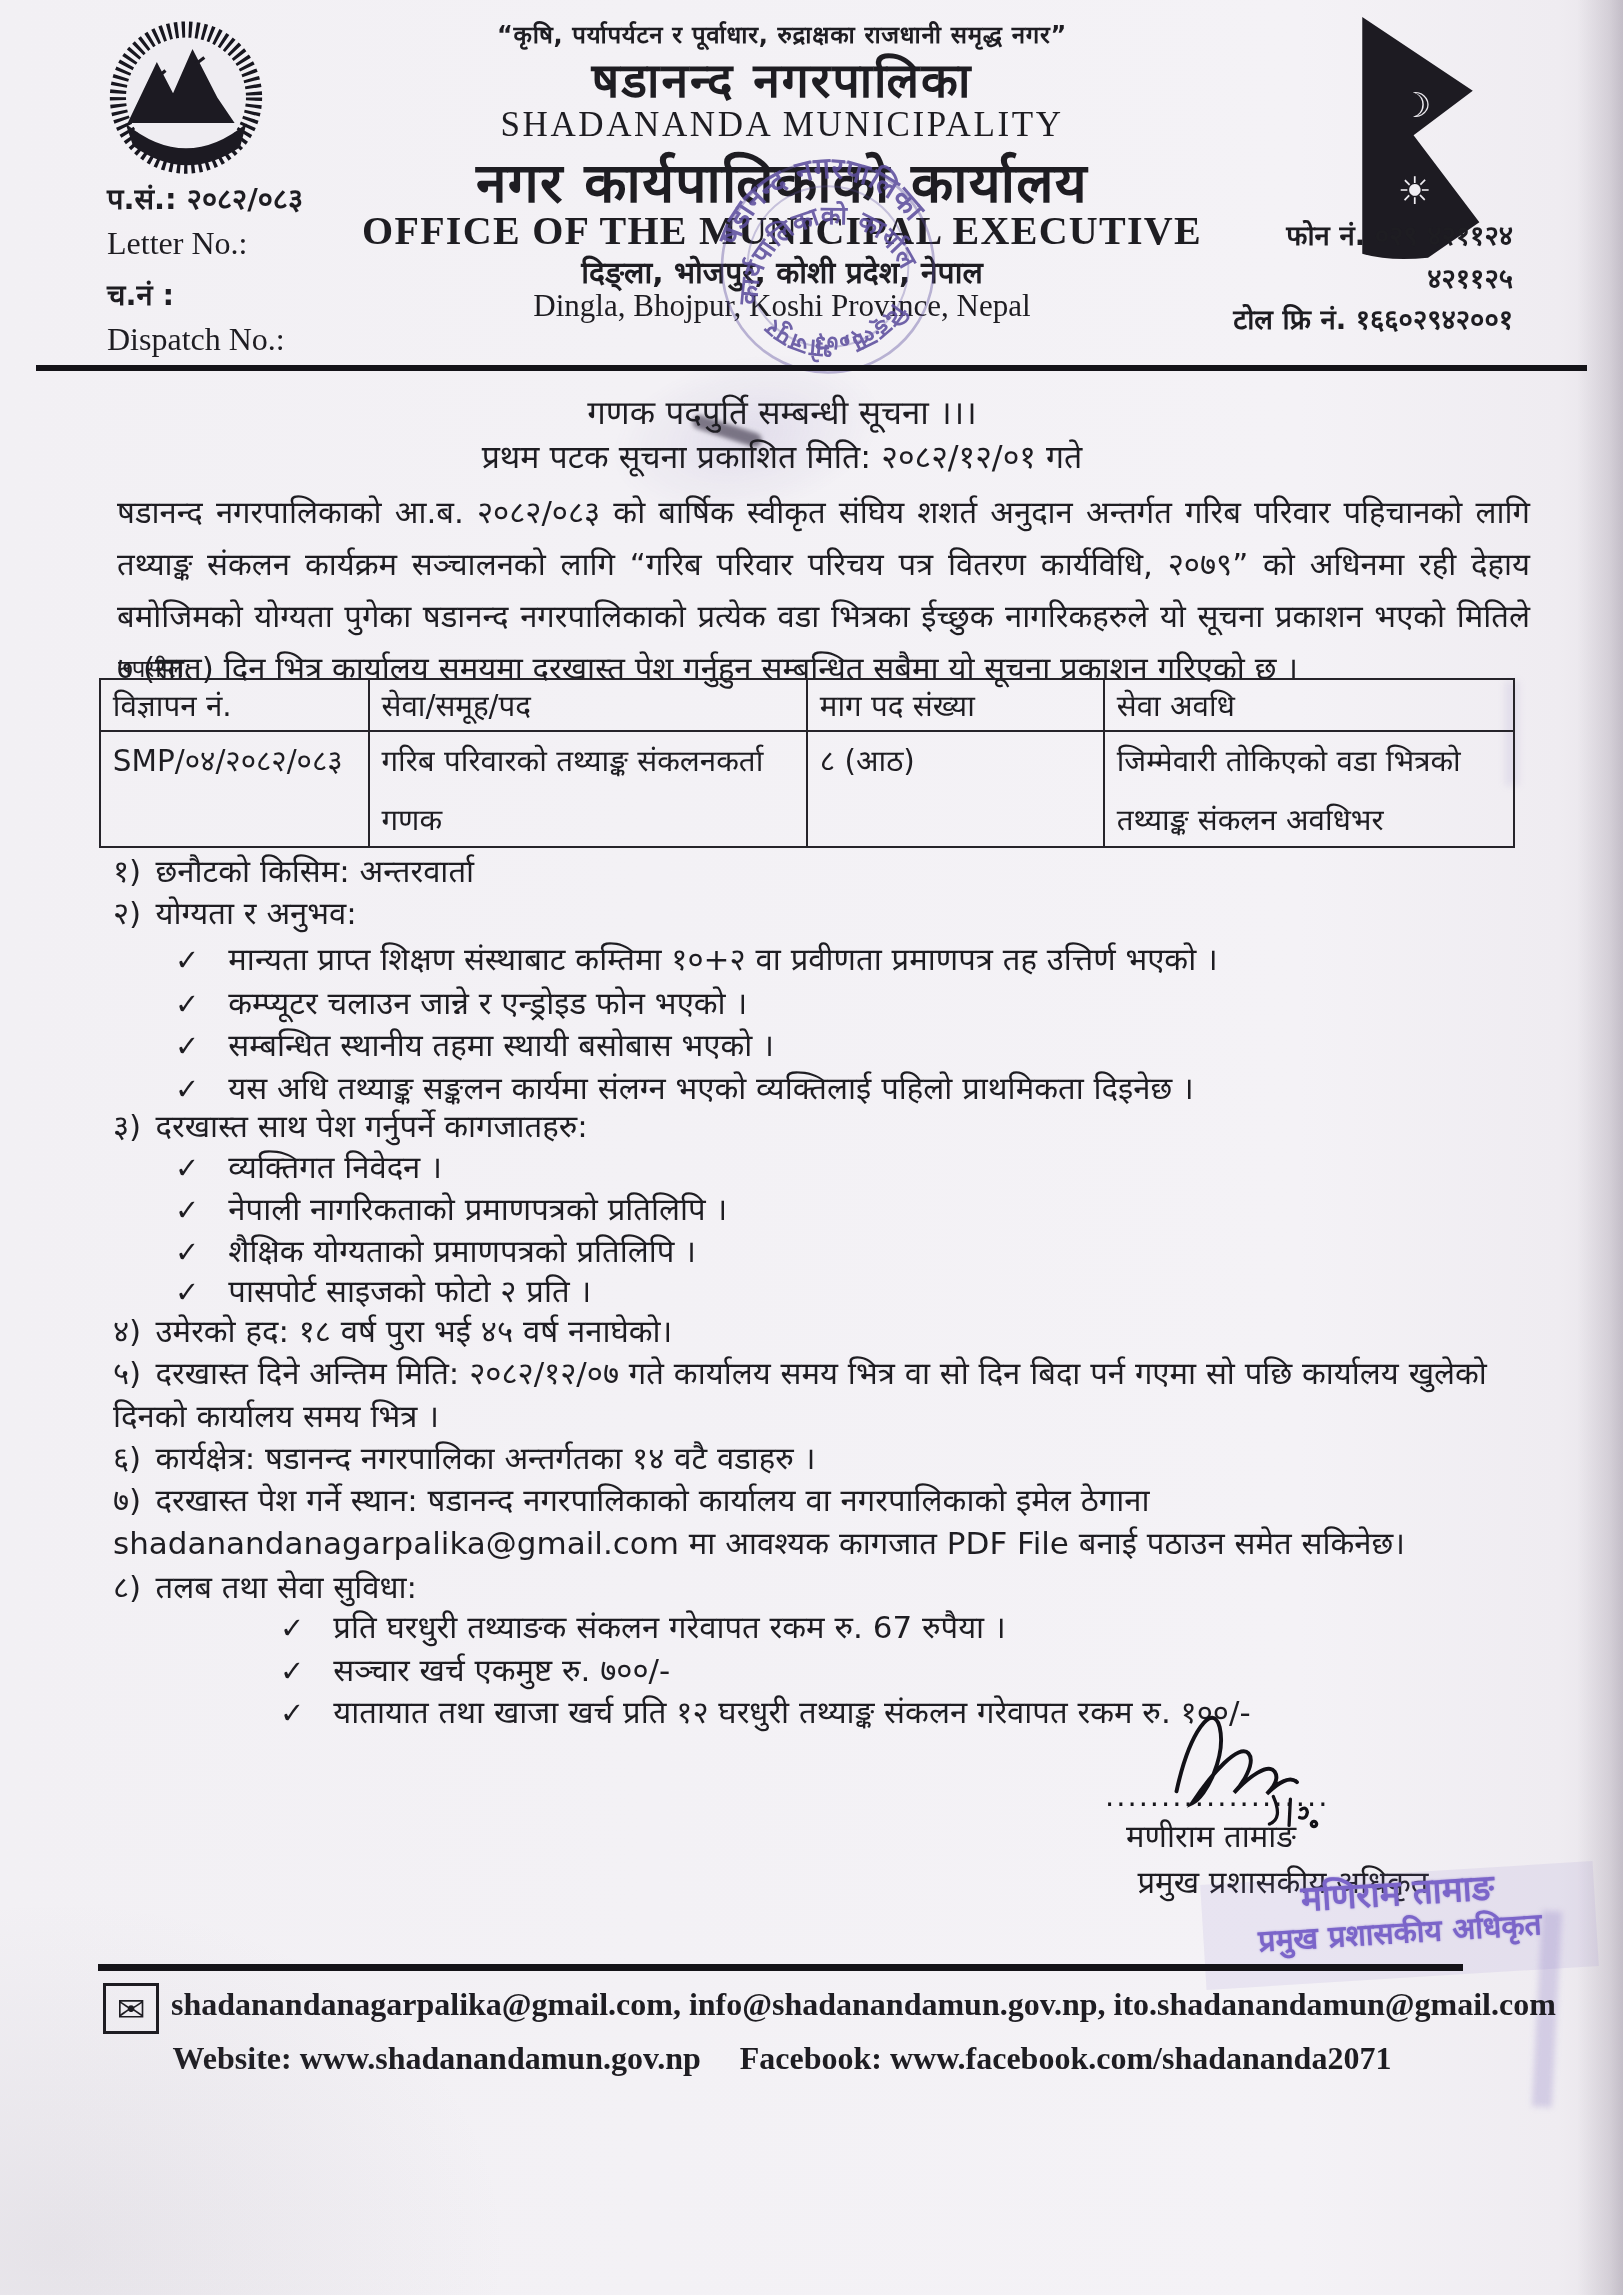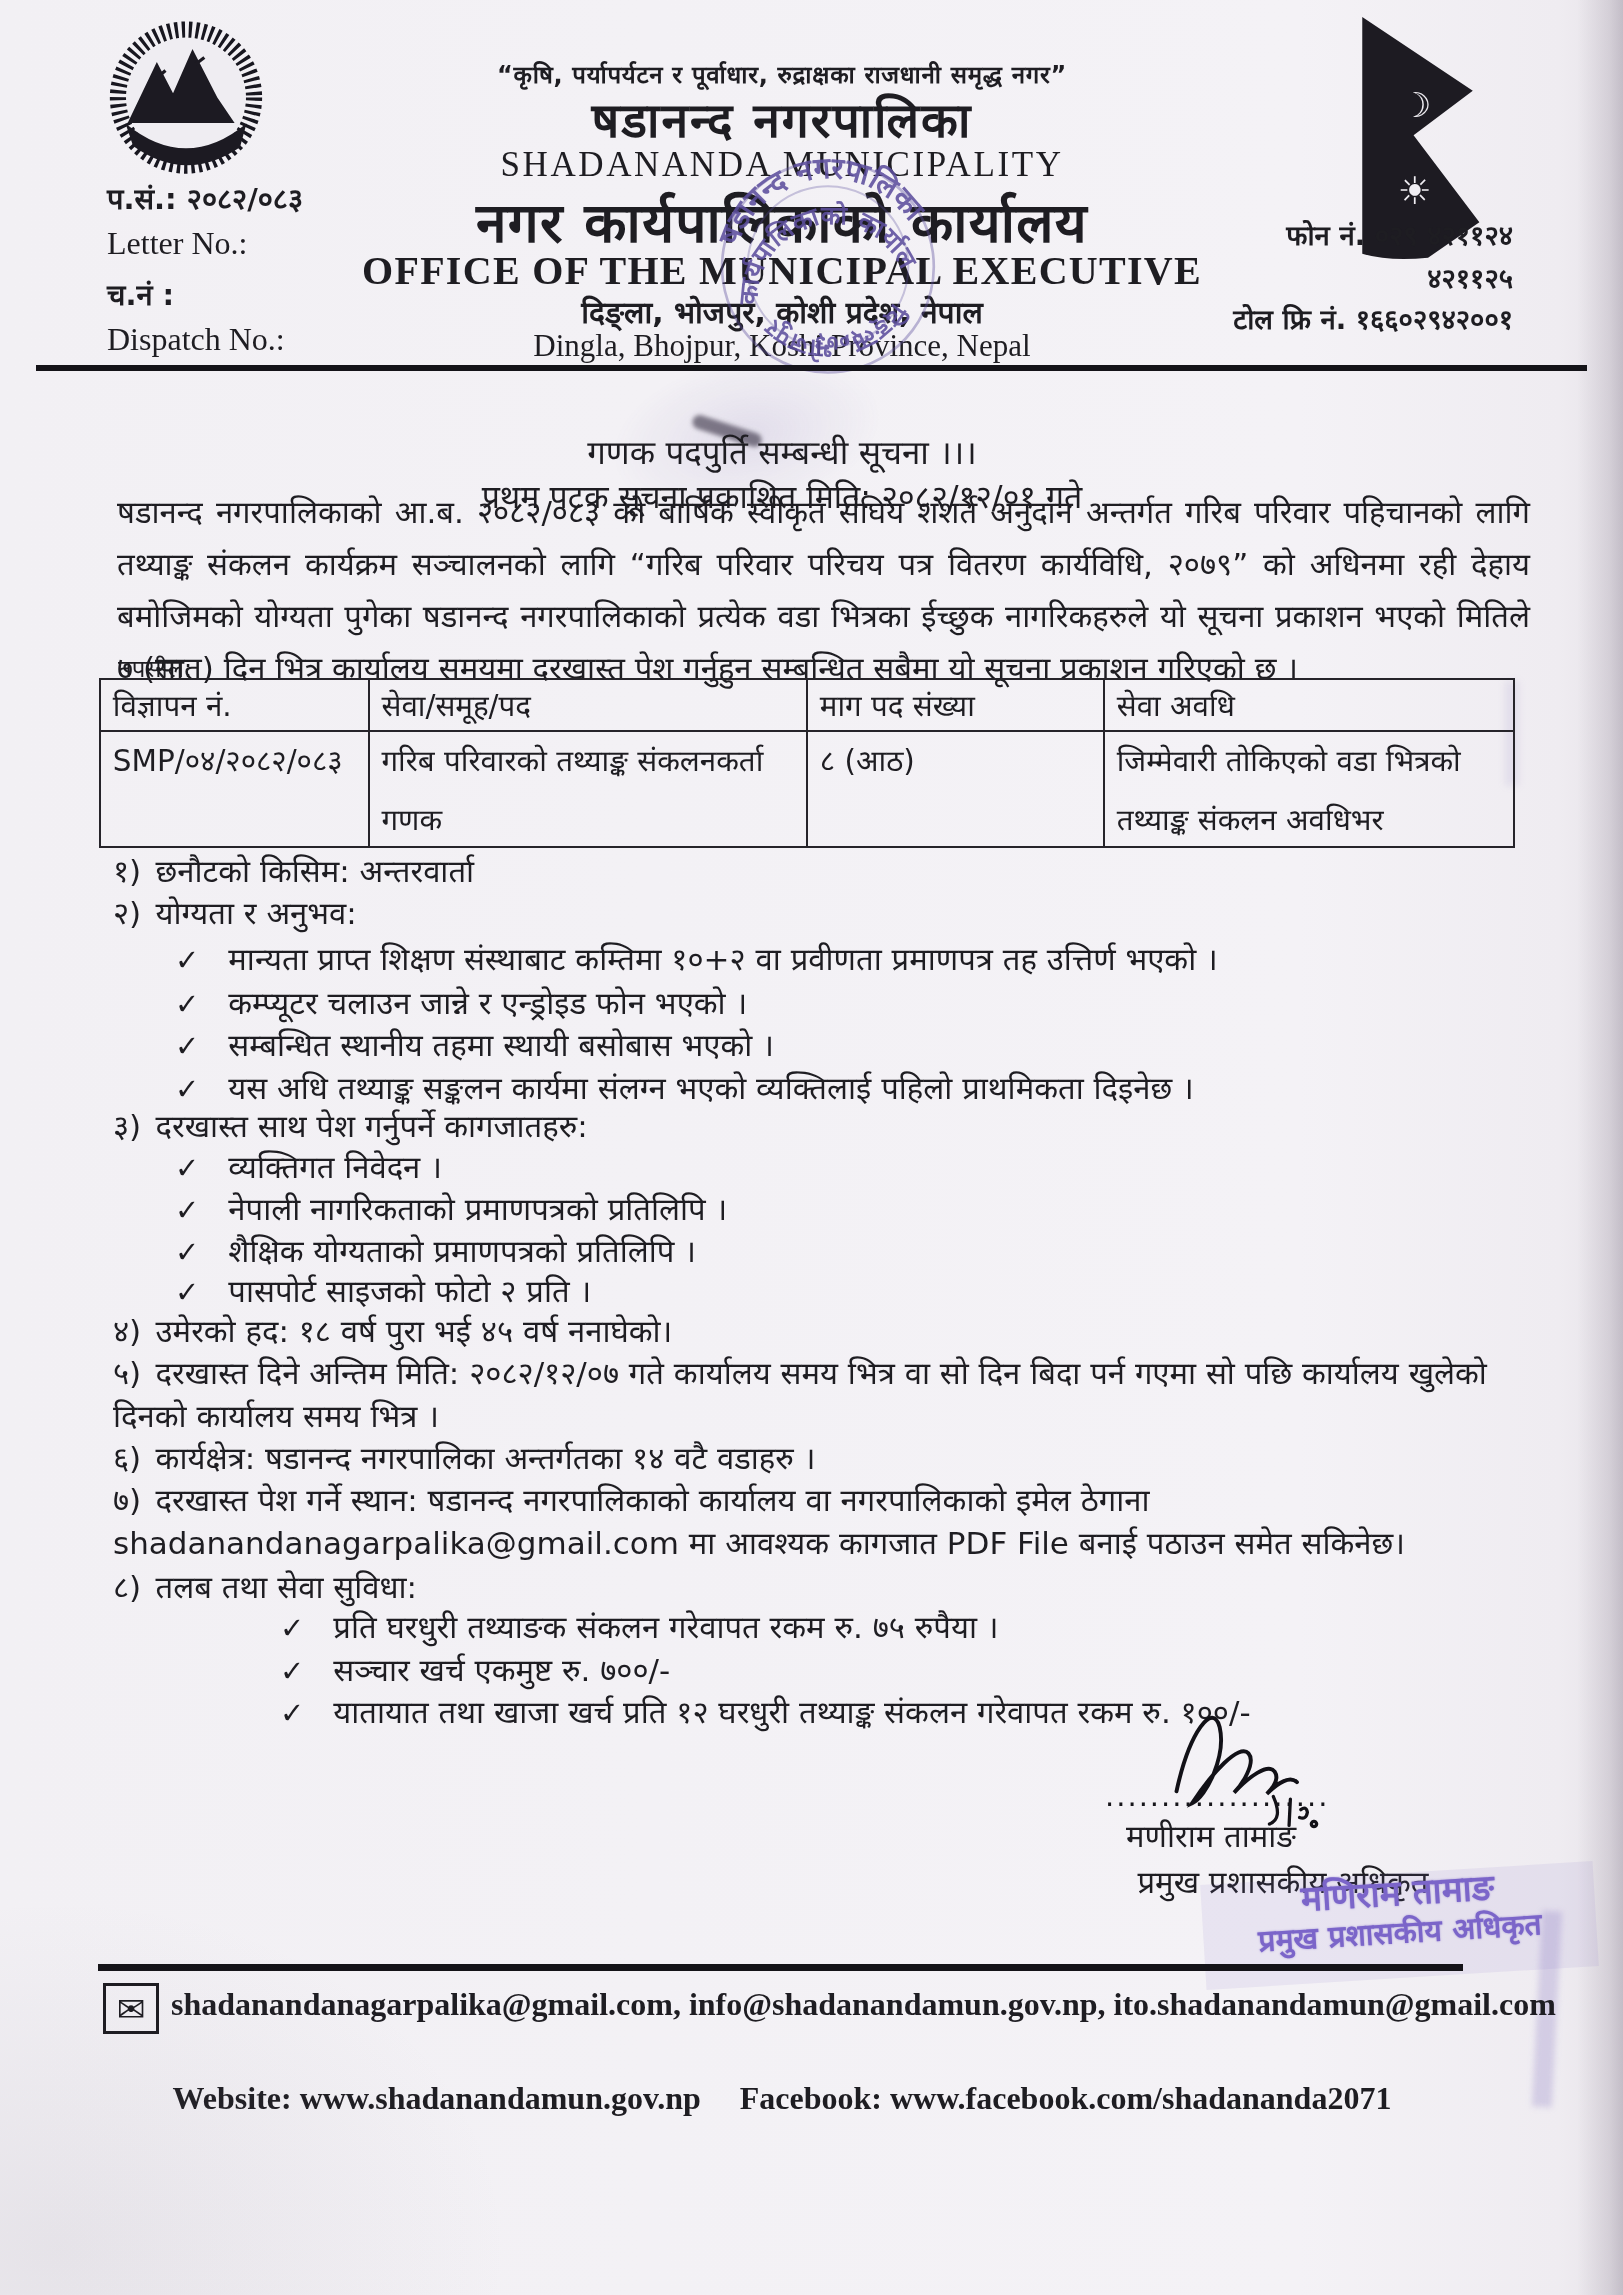--- a/index.html
+++ b/index.html
@@ -10,21 +10,21 @@
     background:linear-gradient(90deg,#f2f0f4 0%,#f4f2f6 80%,#efecf1 96%,#e6e2e8 100%);
     color:#1e1d22;
     font-family:"DejaVu Sans","Liberation Sans",sans-serif;
     overflow:hidden;
   }
   .page::before{content:"";position:absolute;right:0;top:0;bottom:0;width:46px;
     background:linear-gradient(90deg,rgba(0,0,0,0),rgba(70,58,82,.12) 70%,rgba(70,58,82,.22));pointer-events:none;}
   .page::after{content:"";position:absolute;left:0;bottom:0;width:589px;height:458px;
     background:radial-gradient(ellipse at 10% 90%,rgba(120,110,130,.10),rgba(0,0,0,0) 60%);pointer-events:none;}
   .abs{position:absolute;}
-  .ctr{left:782px;transform:translateX(-50%);white-space:nowrap;text-align:center;margin-top:40px;}
+  .ctr{left:782px;transform:translateX(-50%);white-space:nowrap;text-align:center;}
   .serif{font-family:"Liberation Serif","DejaVu Serif",serif;}
   .tagline{top:17px;font-size:24px;font-weight:bold;letter-spacing:0.7px;}
   .muni-np{top:46px;font-size:48px;font-weight:bold;letter-spacing:2px;}
   .muni-en{top:105px;font-size:35px;letter-spacing:2.6px;text-align:center;}
   .office-np{top:143px;font-size:55px;font-weight:bold;letter-spacing:1.3px;}
   .office-en{top:207px;font-size:40px;font-weight:bold;letter-spacing:1.3px;}
   .addr-np{top:251px;font-size:30px;font-weight:bold;}
   .addr-en{top:288px;font-size:31px;}
   .meta{left:107px;font-size:29px;font-weight:bold;}
   .meta.en{font-family:"Liberation Serif","DejaVu Serif",serif;font-size:32px;font-weight:normal;}
@@ -215,21 +215,21 @@
   <div class="abs li" style="top:1437px">
     <span class="no">६)</span><span>कार्यक्षेत्र: षडानन्द नगरपालिका अन्तर्गतका १४ वटै वडाहरु ।</span>
   </div>
   <div class="abs li" style="top:1479px">
     <span class="no">७)</span><span>दरखास्त पेश गर्ने स्थान: षडानन्द नगरपालिकाको कार्यालय वा नगरपालिकाको इमेल ठेगाना shadanandanagarpalika@gmail.com मा आवश्यक कागजात PDF File बनाई पठाउन समेत सकिनेछ।</span>
   </div>
   <div class="abs li" style="top:1566px">
     <span class="no">८)</span><span>तलब तथा सेवा सुविधा:</span>
   </div>
   <div class="abs bullet" style="left:280px;top:1605px">
-    <span class="check">✓</span><span>प्रति घरधुरी तथ्याङक संकलन गरेवापत रकम रु. ७५ रुपैया ।</span>
+    <span class="check">✓</span><span>प्रति घरधुरी तथ्याङक संकलन गरेवापत रकम रु. 67 रुपैया ।</span>
   </div>
   <div class="abs bullet" style="left:280px;top:1648px">
     <span class="check">✓</span><span>सञ्चार खर्च एकमुष्ट रु. ७००/-</span>
   </div>
   <div class="abs bullet" style="left:280px;top:1690px">
     <span class="check">✓</span><span>यातायात तथा खाजा खर्च प्रति १२ घरधुरी तथ्याङ्क संकलन गरेवापत रकम रु. १००/-</span>
   </div>
 
   <svg class="abs" style="left:1149px;top:1693px;width:216px;height:141px" viewBox="0 0 330 215">
     <path d="M42,150 C62,58 98,12 108,52 C118,96 88,158 66,168 C96,122 138,76 152,92 C164,106 142,140 130,152 C152,128 182,106 192,120 C200,132 188,146 180,154 C198,136 216,126 226,136" fill="none" stroke="#121117" stroke-width="6" stroke-linecap="round"></path>

